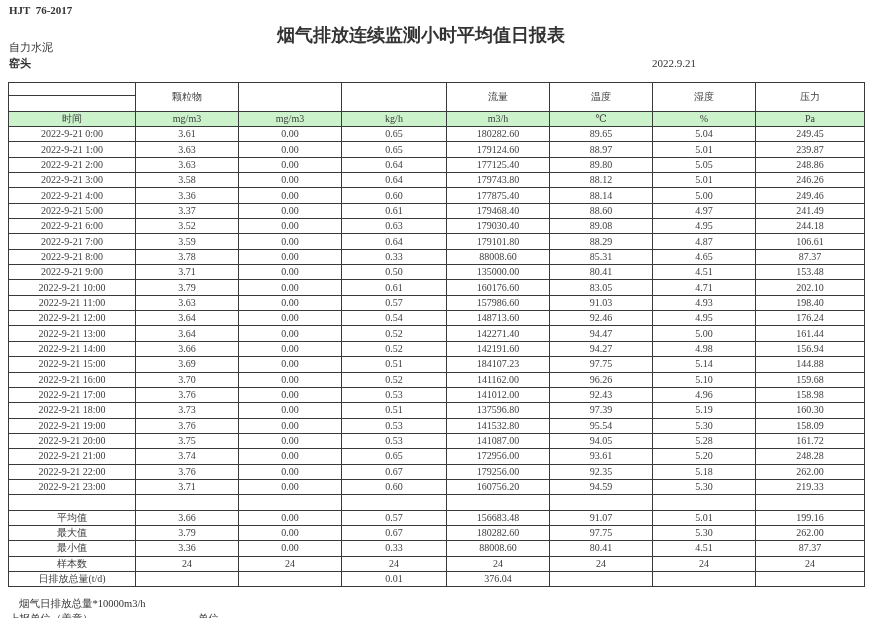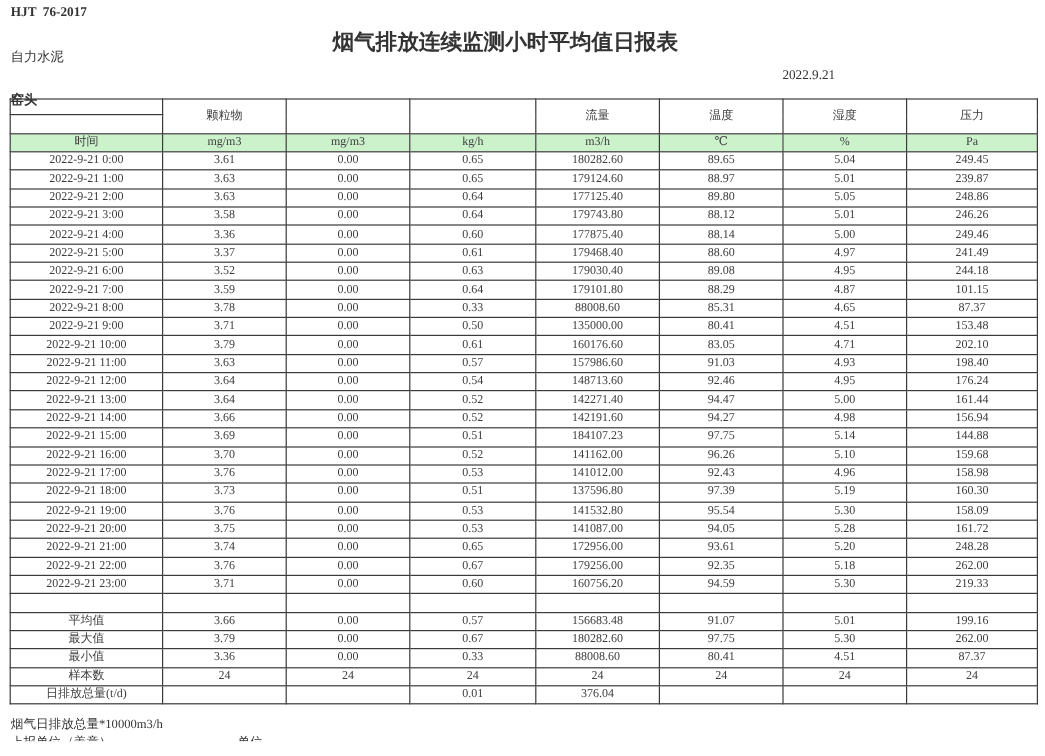--- a/index.html
+++ b/index.html
@@ -3,34 +3,34 @@
 <meta charset="utf-8">
 <style>
   html,body{margin:0;padding:0;background:#ffffff;}
   .page{
     position:relative;width:871px;height:618px;background:#fff;
     font-family:"Liberation Serif","DejaVu Serif",serif;color:#333;overflow:hidden;
   }
   .std{position:absolute;left:9px;top:4px;font-size:11px;font-weight:bold;white-space:pre;}
   .title{position:absolute;left:0;top:23px;width:842px;text-align:center;font-size:18px;font-weight:bold;}
   .company{position:absolute;left:9px;top:40px;font-size:11px;font-weight:normal;}
-  .station{position:absolute;left:9px;top:56px;font-size:11px;font-weight:bold;margin-top:20px;}
+  .station{position:absolute;left:9px;top:56px;font-size:11px;font-weight:bold;}
   .date{position:absolute;left:652px;top:57px;font-size:11px;}
   table.report{
     position:absolute;left:8px;top:82px;width:856px;
     border-collapse:collapse;table-layout:fixed;font-size:10px;
   }
   table.report td{
     border:1px solid #3a3a3a;text-align:center;vertical-align:middle;
     padding:0;height:14.35px;line-height:14px;white-space:nowrap;overflow:hidden;color:#3d3d3d;
   }
   tr.row-h1 td{height:12px;}
   tr.row-h2 td{height:15px;}
   tr.row-unit td{height:14px;background:var(--header-fill,#ccf2cc);}
-  .note{position:absolute;left:9px;top:597px;font-size:10.5px;}
+  .note{position:absolute;left:19px;top:597px;font-size:10.5px;}
   .report-unit{position:absolute;left:9px;top:612px;font-size:10.5px;}
   .unit-label{position:absolute;left:170px;top:612px;font-size:10.5px;margin-left:28px;}
 </style>
 </head>
 <body>
 
 <div class="page">
 
   <div class="std">HJT  76-2017</div>
   <div class="title">烟气排放连续监测小时平均值日报表</div>
@@ -146,21 +146,21 @@
           <td>244.18</td>
         </tr>
         <tr class="row-data">
           <td>2022-9-21 7:00</td>
           <td>3.59</td>
           <td>0.00</td>
           <td>0.64</td>
           <td>179101.80</td>
           <td>88.29</td>
           <td>4.87</td>
-          <td>101.15</td>
+          <td>106.61</td>
         </tr>
         <tr class="row-data">
           <td>2022-9-21 8:00</td>
           <td>3.78</td>
           <td>0.00</td>
           <td>0.33</td>
           <td>88008.60</td>
           <td>85.31</td>
           <td>4.65</td>
           <td>87.37</td>

